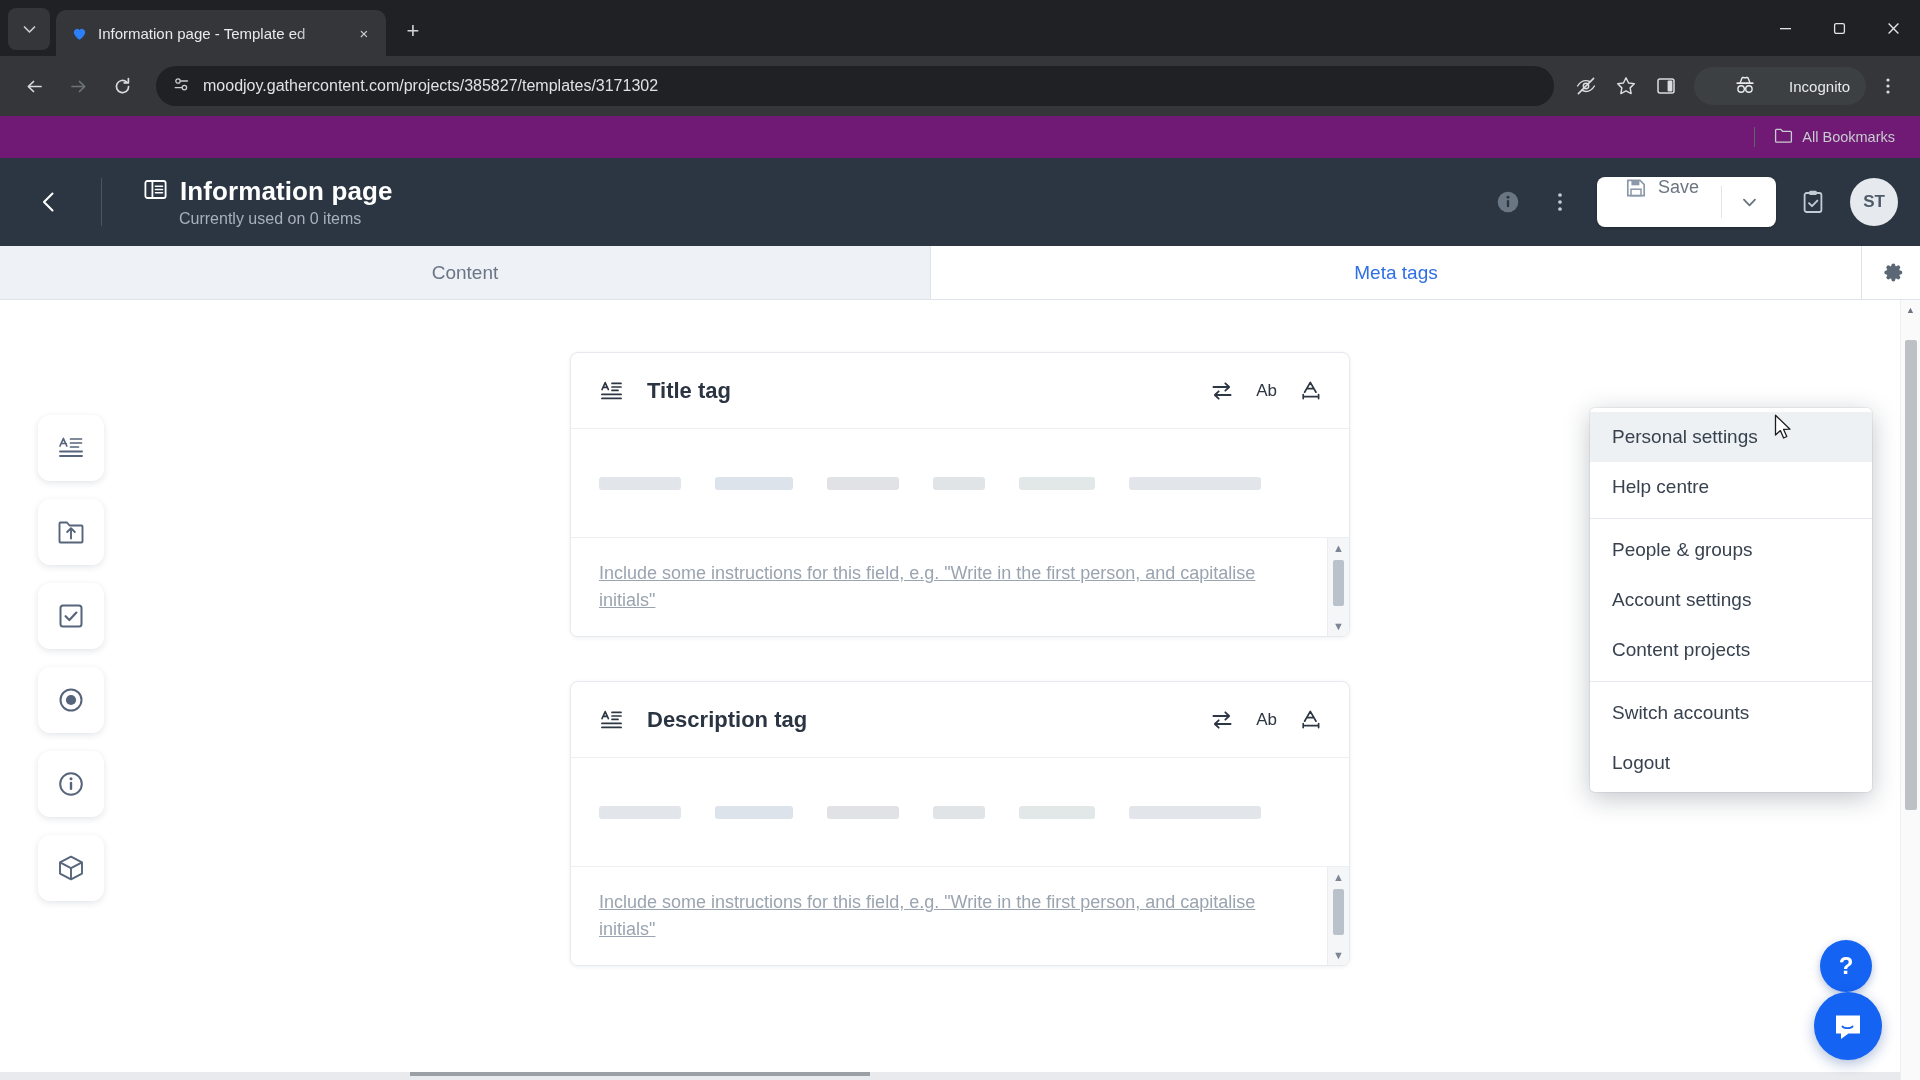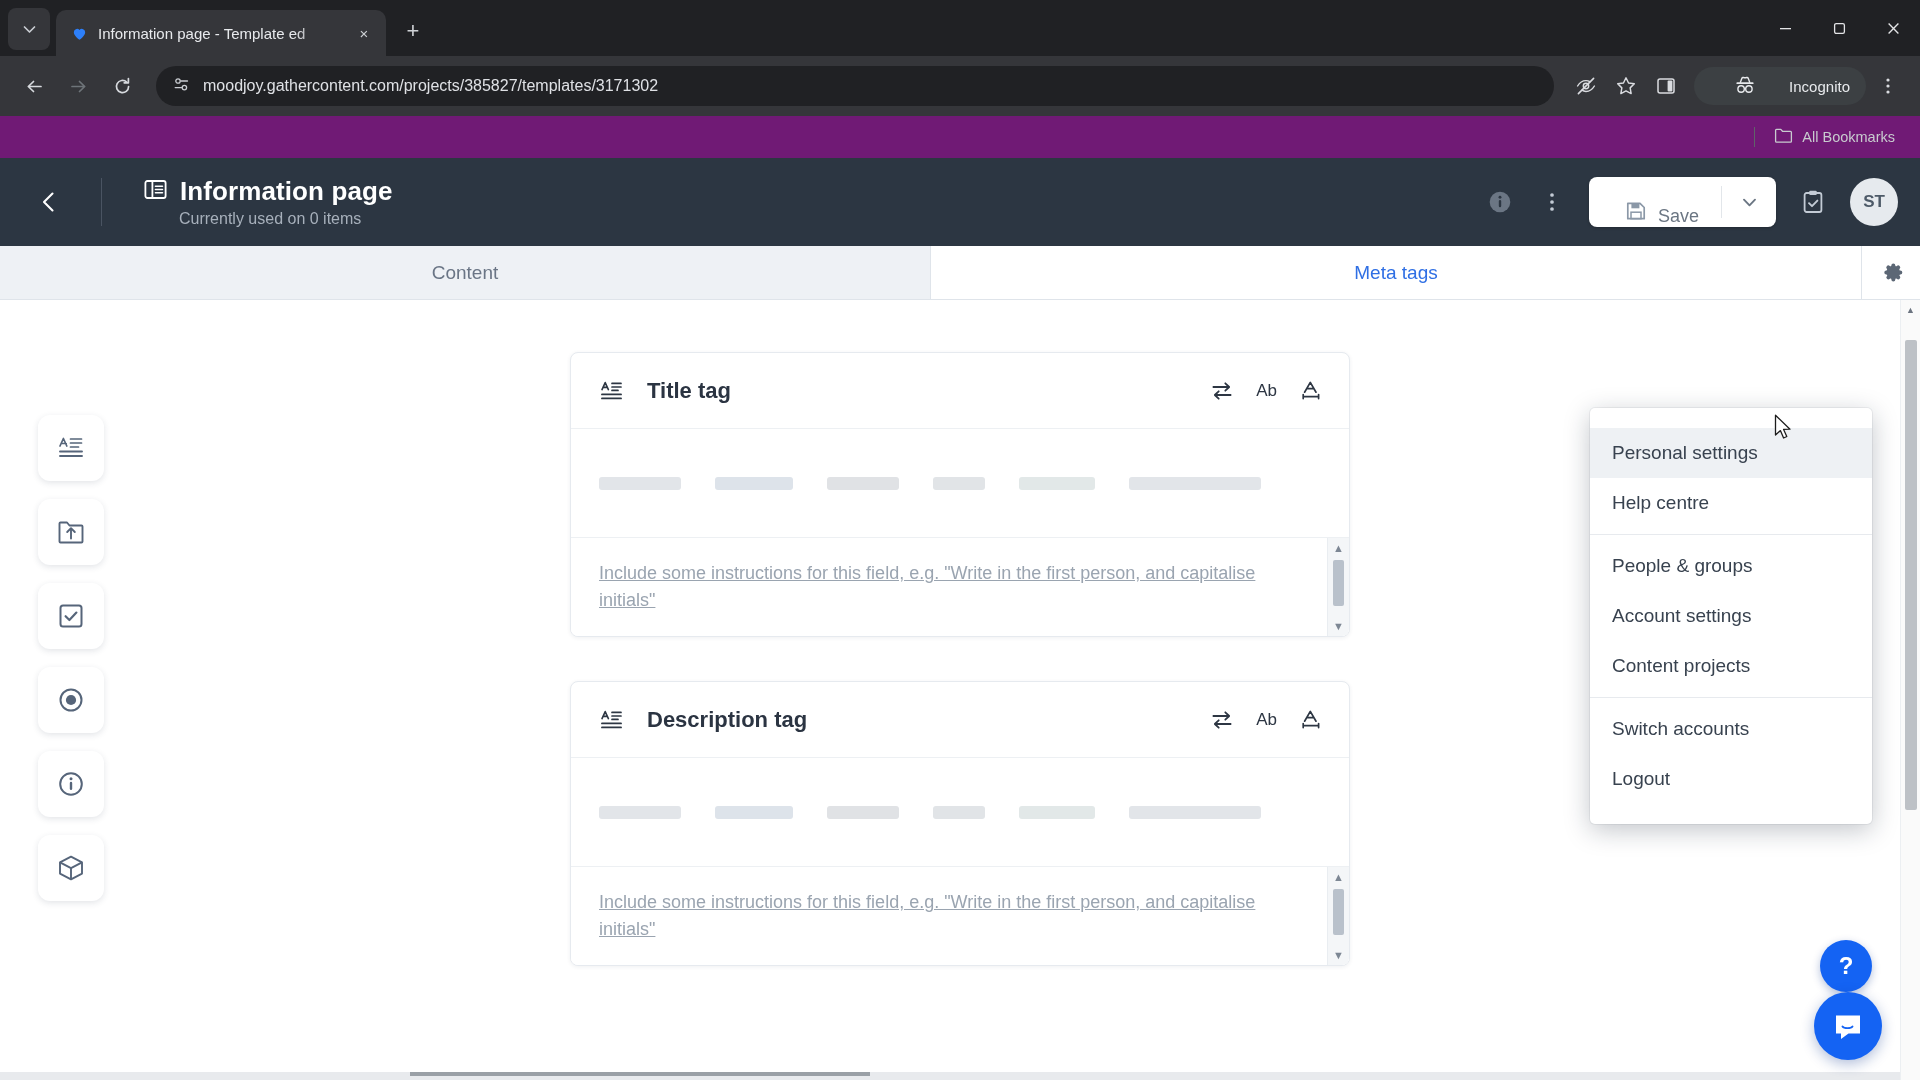--- a/index.html
+++ b/index.html
@@ -119,21 +119,21 @@
   .hdr-actions { display:flex; align-items:center; gap:6px; flex:0 0 auto; }
   .hdr-icon-btn {
     width:46px; height:46px; border-radius:50%; display:flex;
     align-items:center; justify-content:center; color:#c3cbd5; cursor:pointer;
   }
   .save-group {
     display:flex; align-items:stretch; background:#ffffff; border-radius:8px;
     overflow:hidden; margin:0 8px; height:50px; box-shadow:0 1px 3px rgba(0,0,0,.25);
   }
   .save-main {
-    display:flex; align-items:flex-end; gap:11px; padding:0 22px 0 36px;
+    display:flex; align-items:flex-start; gap:11px; padding:0 22px 0 28px;
     color:#6b7683; font-size:18px; cursor:pointer;
   }
   .save-vsep { width:1px; background:#e2e6ea; margin:9px 0; }
   .save-caret {
     width:54px; display:flex; align-items:center; justify-content:center;
     color:#6b7683; cursor:pointer;
   }
   .avatar {
     width:48px; height:48px; border-radius:50%; background:#e6eaee;
     display:flex; align-items:center; justify-content:center;
@@ -220,21 +220,21 @@
   }
   .ps-thumb {
     position:absolute; left:4px; width:12px; top:40px; height:470px;
     background:#bdc1c6; border-radius:2px;
   }
 
   
   .dropdown {
     position:absolute; right:48px; top:250px; width:282px; background:#ffffff;
     border-radius:5px; box-shadow:0 6px 26px rgba(20,30,50,.26), 0 0 0 1px rgba(20,30,50,.06);
-    z-index:40; padding:20px 0;
+    z-index:40; padding:4px 0;
   }
   .dd-item {
     padding:14px 22px; font-size:19px; color:#38424f; cursor:pointer;
     white-space:nowrap;
   }
   .dd-item.hl { background:#eef1f4; }
   .dd-sep { height:1px; background:#e7eaee; margin:6px 0; }
 
   
   .cursor { position:absolute; left:1774px; top:256px; z-index:60; pointer-events:none; }

